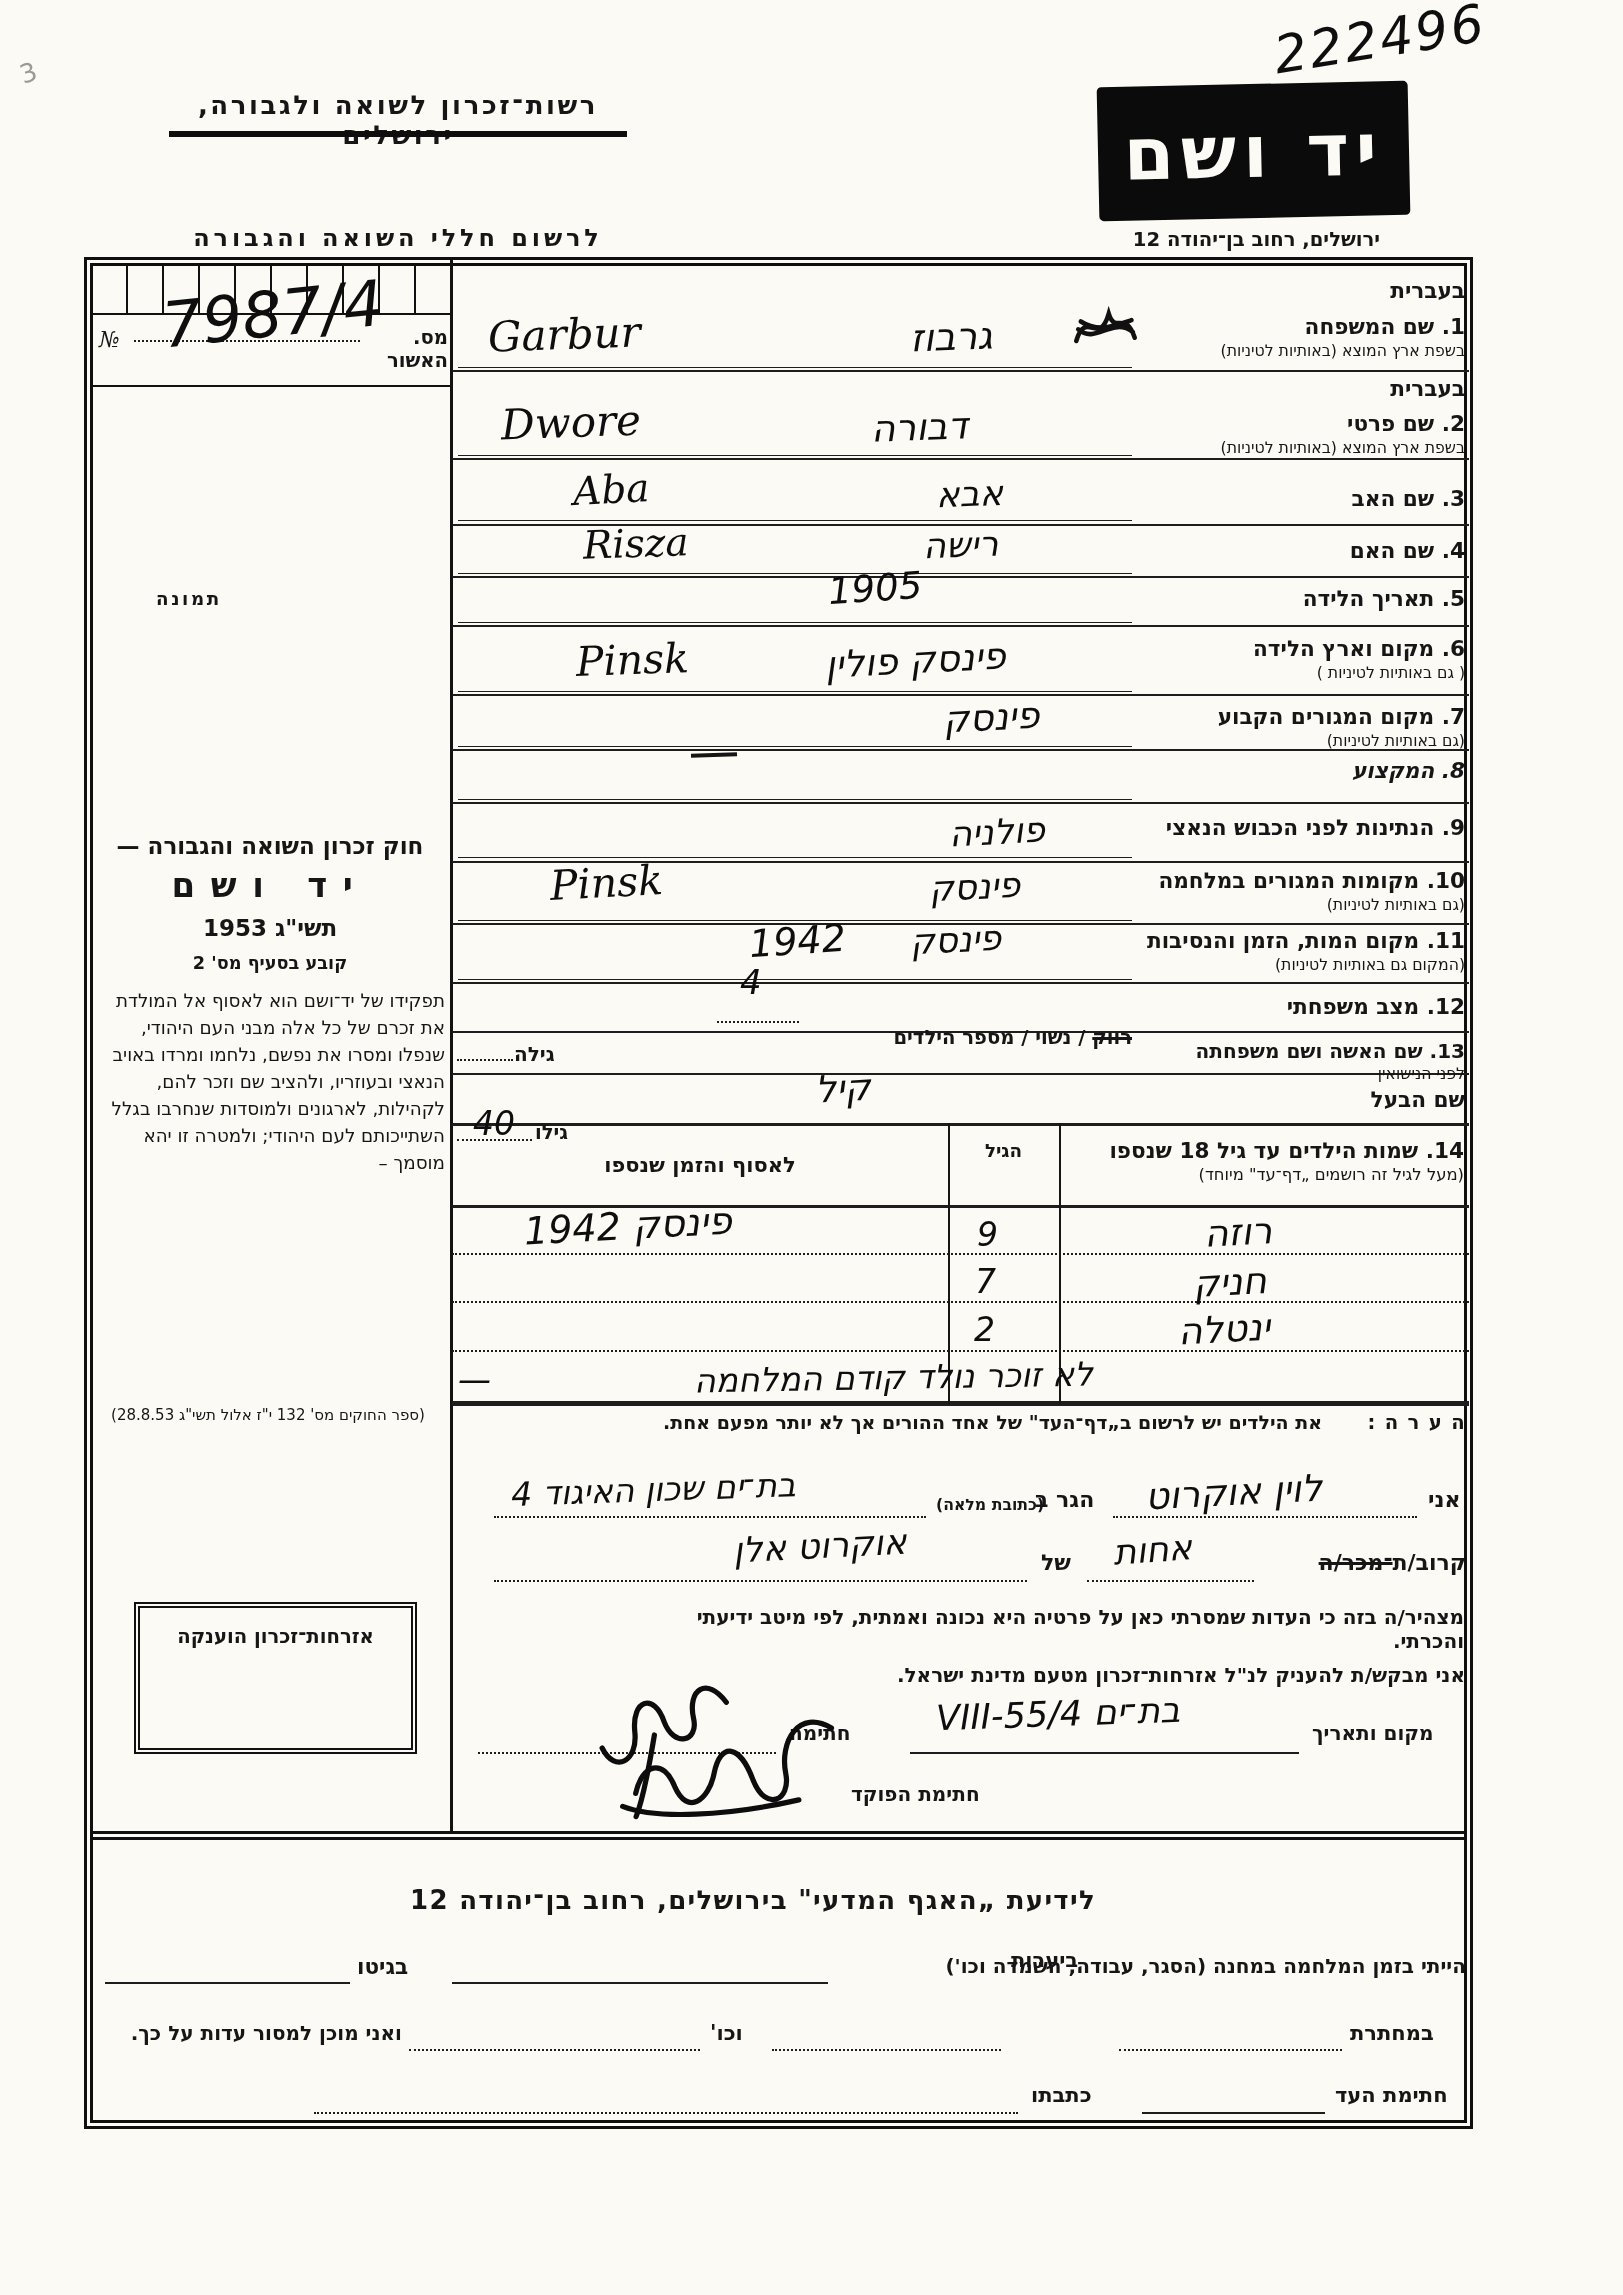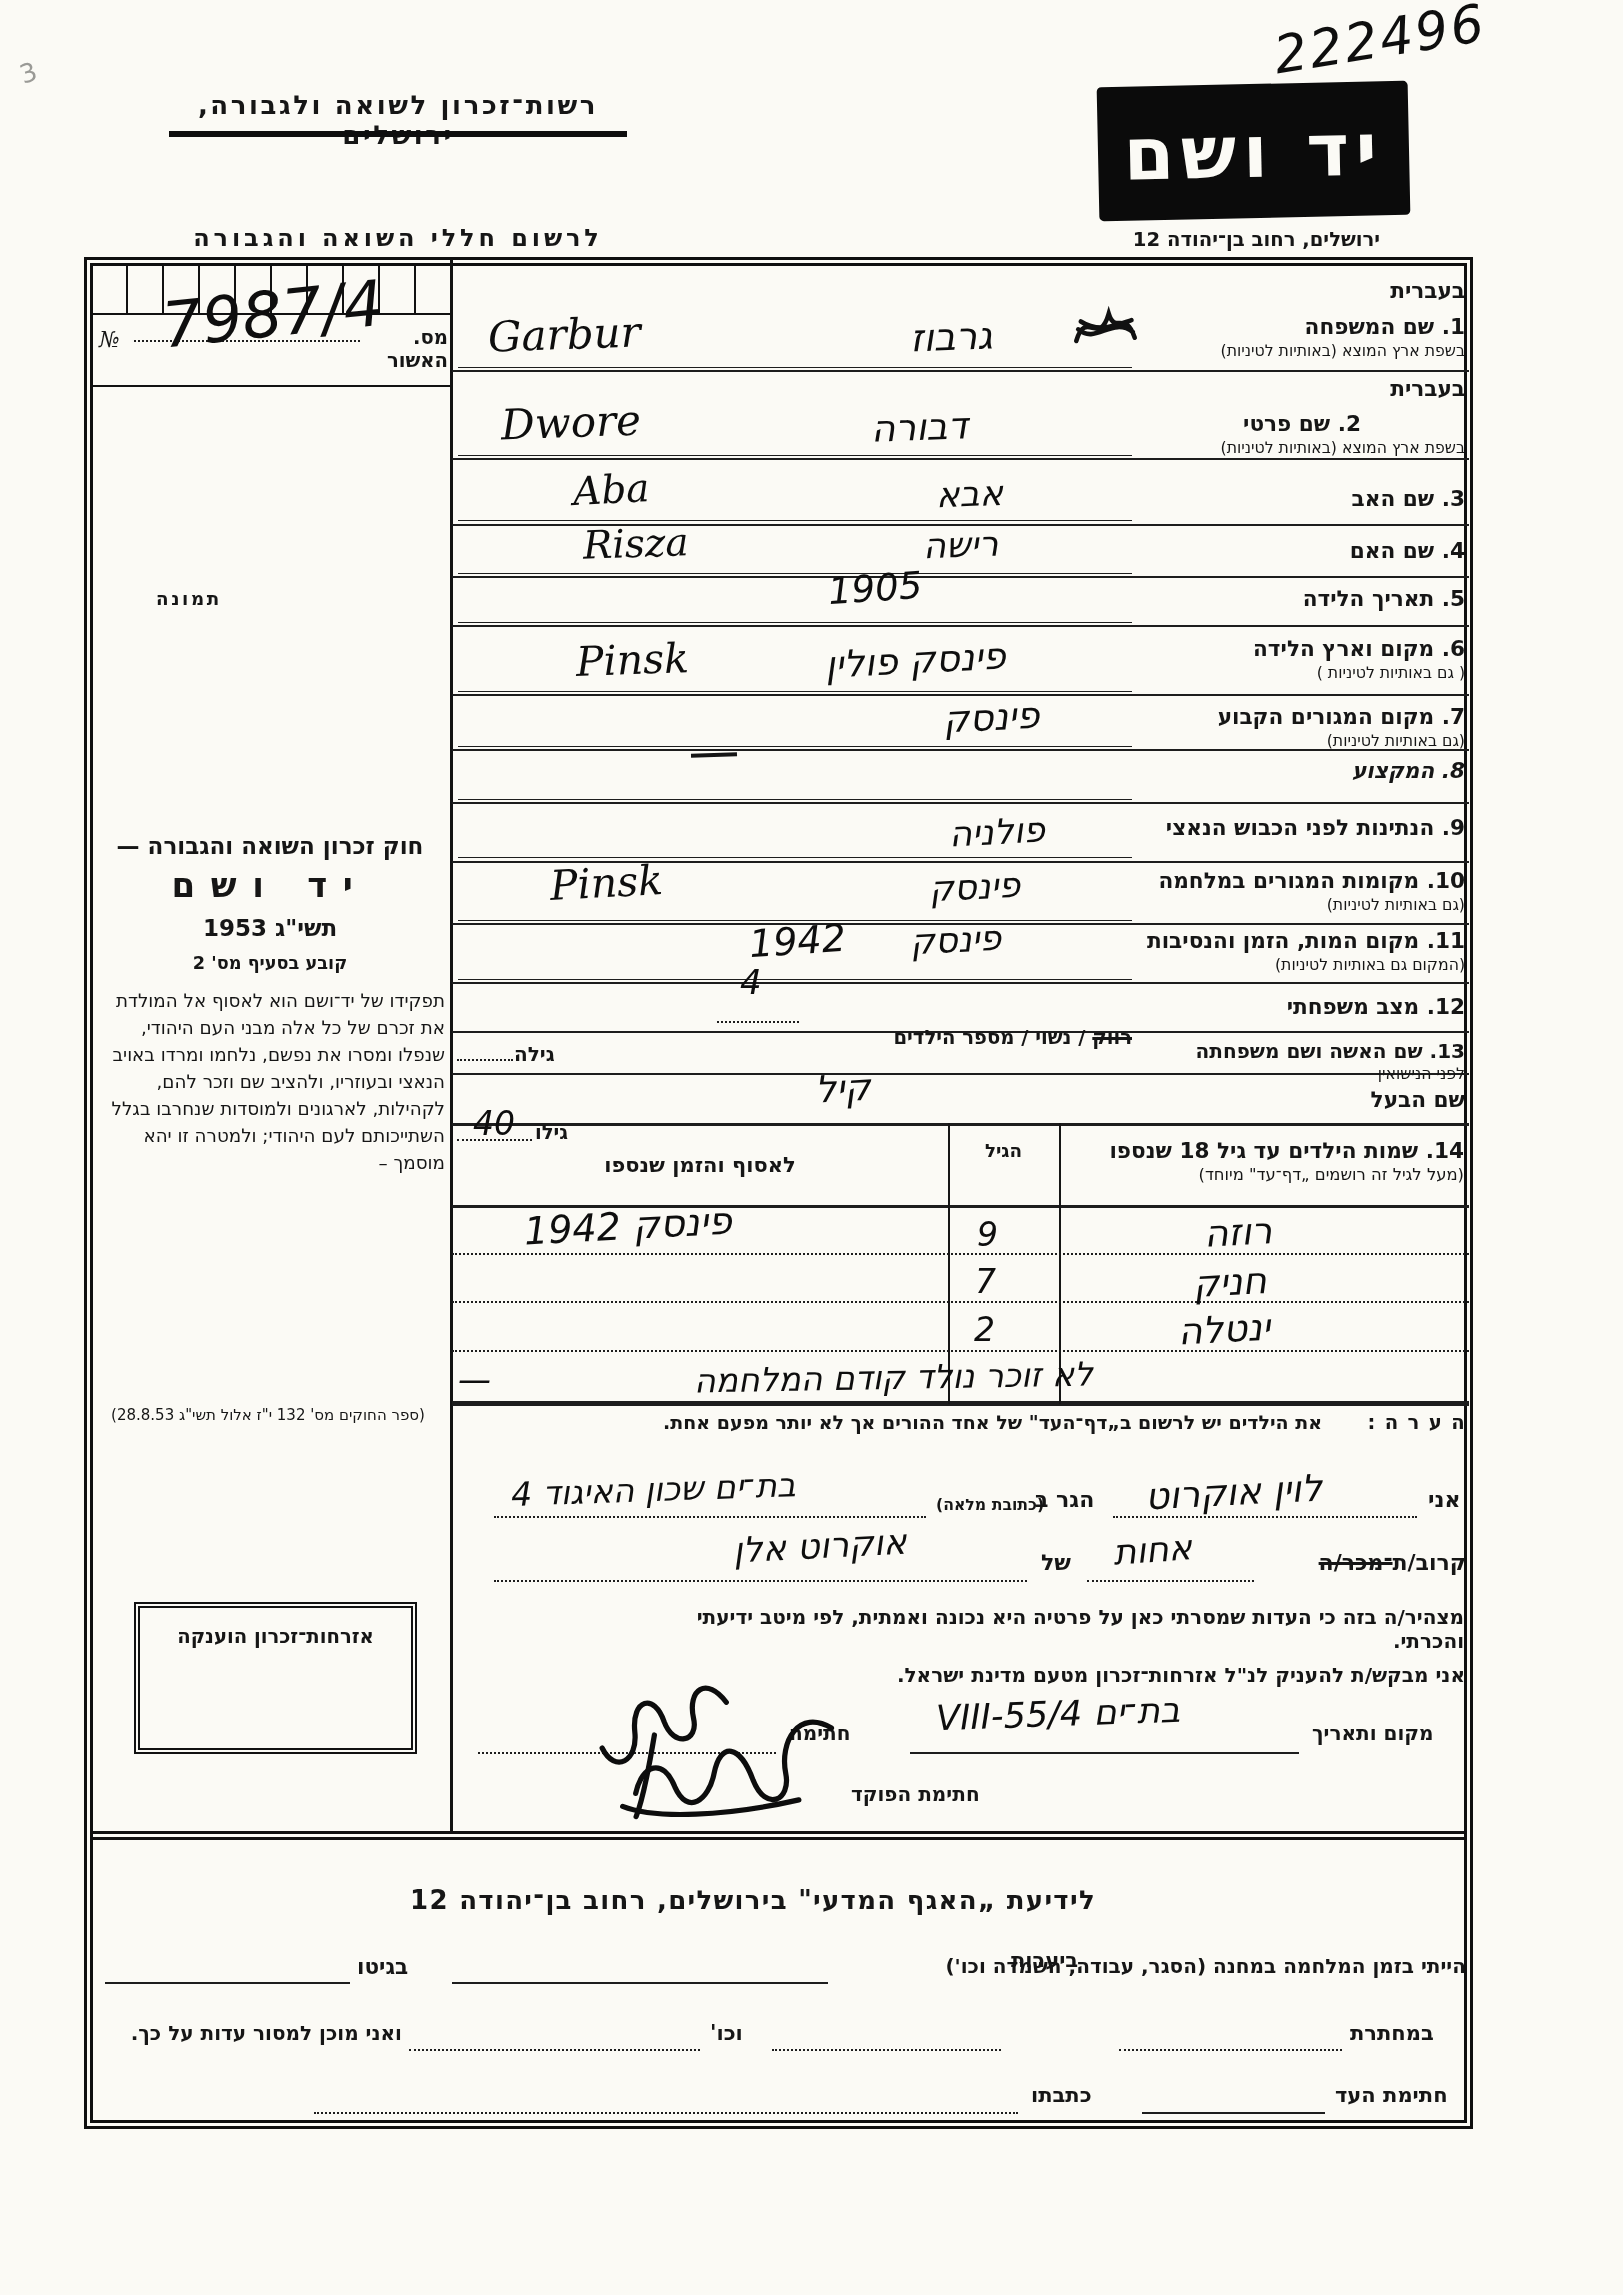--- a/index.html
+++ b/index.html
@@ -107,21 +107,21 @@
   <div class="ans" style="left:458px;top:920px;width:674px;"></div>
   <div class="ans" style="left:458px;top:979px;width:674px;"></div>
 
   <div class="abs rgt lbl" style="left:1139px;top:278px;width:326px;">
     <div class="b" style="font-size:21.6px;">בעברית</div>
     <div class="b" style="font-size:21.6px;margin-top:9.2px;">1. שם המשפחה</div>
     <div class="sub">בשפת ארץ המוצא (באותיות לטיניות)</div>
   </div>
   <div class="abs rgt lbl" style="left:1139px;top:376px;width:326px;">
     <div class="b" style="font-size:21.6px;">בעברית</div>
-    <div class="b" style="font-size:21.6px;margin-top:7.9px;text-align:center;">2. שם פרטי</div>
+    <div class="b" style="font-size:21.6px;margin-top:7.9px;">2. שם פרטי</div>
     <div class="sub">בשפת ארץ המוצא (באותיות לטיניות)</div>
   </div>
   <div class="abs rgt b" style="left:1139px;top:486px;width:326px;font-size:21.6px;">3. שם האב</div>
   <div class="abs rgt b" style="left:1139px;top:538px;width:326px;font-size:21.6px;">4. שם האם</div>
   <div class="abs rgt b" style="left:1139px;top:586px;width:326px;font-size:21.6px;">5. תאריך הלידה</div>
   <div class="abs rgt lbl" style="left:1139px;top:636px;width:326px;">
     <div class="b" style="font-size:21.6px;">6. מקום וארץ הלידה</div>
     <div class="sub">( גם באותיות לטיניות )</div>
   </div>
   <div class="abs rgt lbl" style="left:1139px;top:704px;width:326px;">

